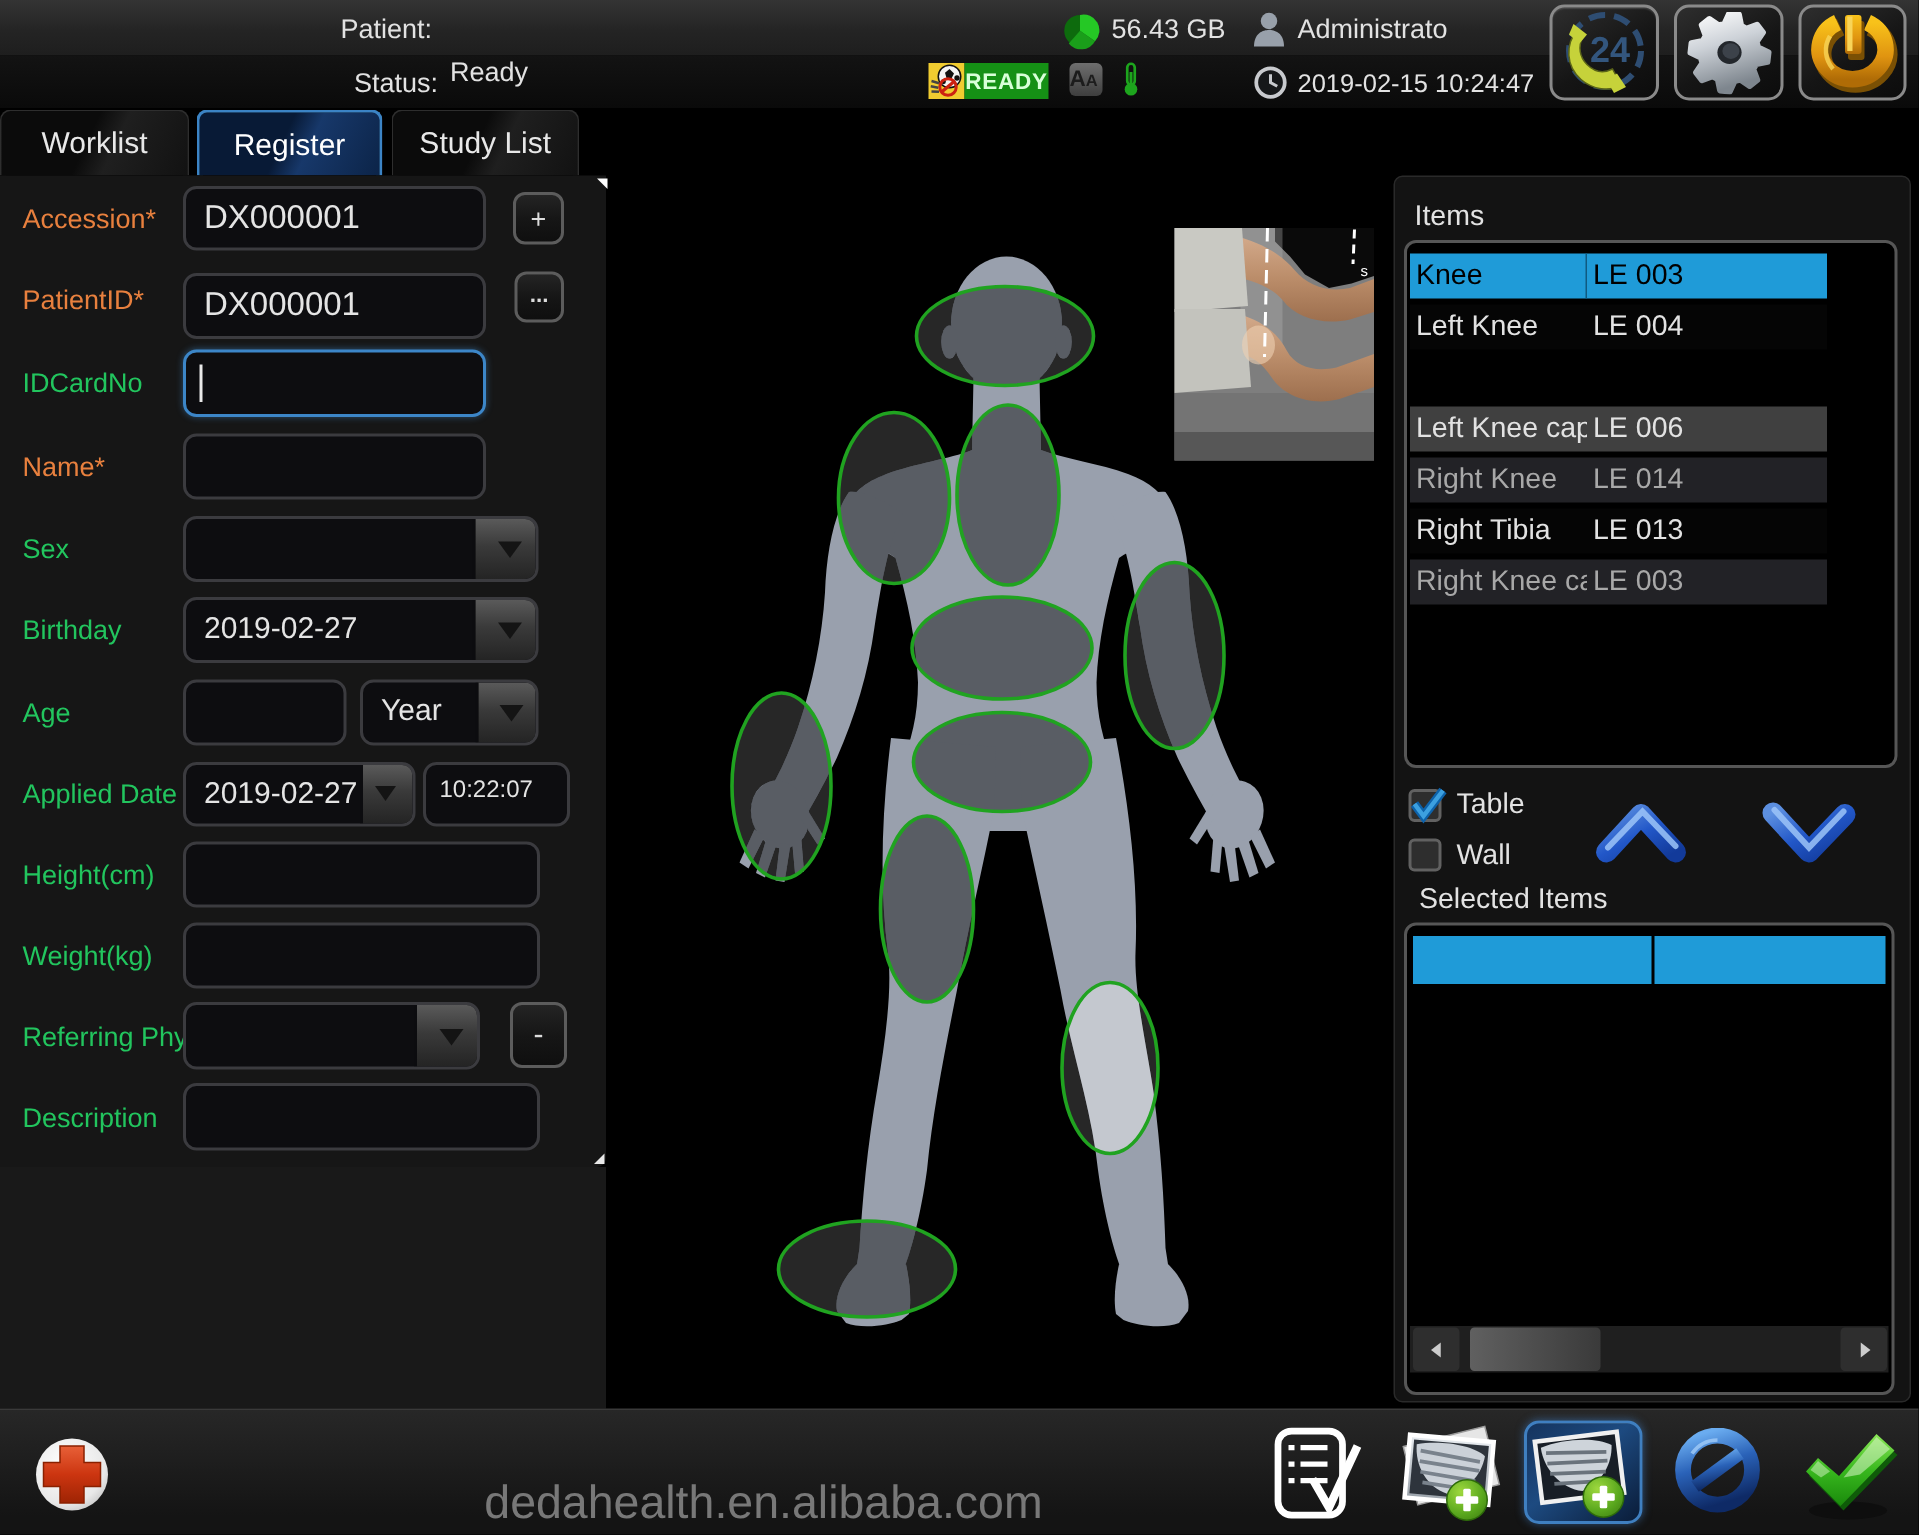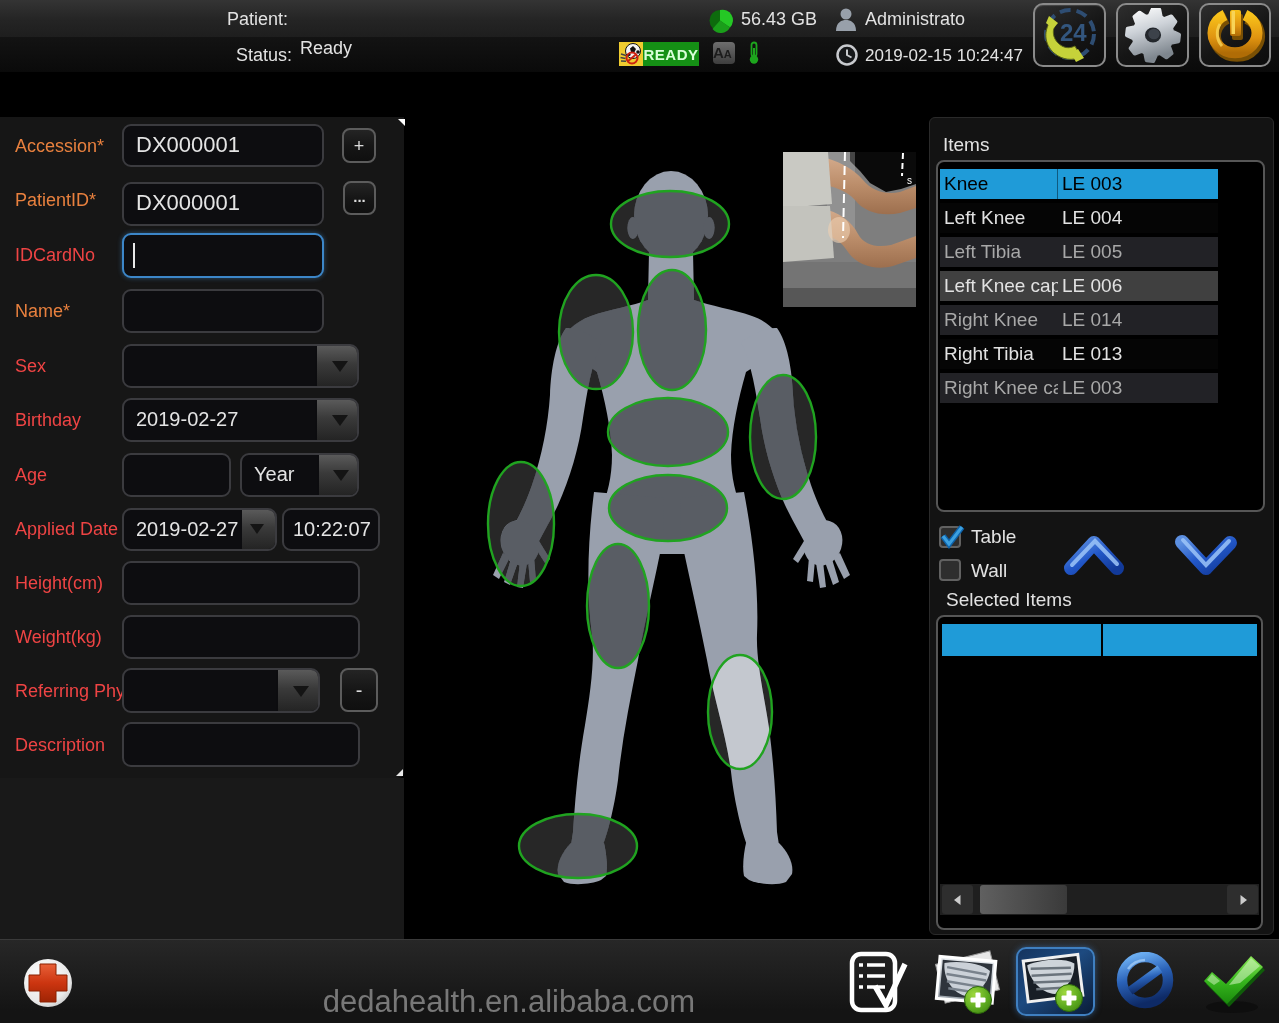--- a/index.html
+++ b/index.html
@@ -17,21 +17,21 @@
 #tabbar { left:0; top:73px; width:1279px; height:44px; background:#000; }
 .tab { position:absolute; top:0; height:44px; border-radius:7px 7px 0 0;
   background:linear-gradient(115deg,#0b0b0b 46%,#1f1f1f 60%,#121212);
   border:1px solid #2e2e2e; border-bottom:none;
   color:#e8e8e8; font-size:20px; text-align:center; line-height:44px; }
 #tab2 { background:linear-gradient(115deg,#081a36 46%,#17386a 60%,#0c2448);
   border:2px solid #3b83c4; border-bottom:none; color:#fff; }
 
 #formpanel { left:0; top:117px; width:404px; height:661px; background:#161616;
   border-radius:0 0 6px 0; }
-.flabel { position:absolute; left:15px; color:#ef4444; font-size:18px; }
+.flabel { position:absolute; left:15px; color:#22c55e; font-size:18px; }
 .forange { color:#e8803e; }
 .finput { position:absolute; background:#0d0d10; border:2px solid #3b3b3f;
   border-radius:9px; }
 .ftext { color:#e4e4e4; font-size:22px; padding:6px 0 0 12px; }
 .combo-arrow { position:absolute; border-radius:0 7px 7px 0;
   background:linear-gradient(#5a5a5a,#3a3a3a 45%,#242424);
   border-left:2px solid #0c0c0f; }
 .tri-down { position:absolute; width:0; height:0;
   border-left:8px solid transparent; border-right:8px solid transparent;
   border-top:11px solid #141414; }
@@ -70,20 +70,25 @@
   <div class="abs tlabel" style="left:741px; top:9px;">56.43 GB</div>
   <div class="abs tlabel" style="left:865px; top:9px;">Administrato</div>
   <div class="abs tlabel" style="left:865px; top:46px; font-size:17px;">2019-02-15 10:24:47</div>
 
   <div class="abs" style="left:619px; top:42px; width:24px; height:24px; background:#f0cc30;"></div>
   <div class="abs" style="left:643px; top:42px; width:56px; height:24px; background:#159015;
        color:#d8ffd8; font-size:15px; font-weight:bold; text-align:center; line-height:25px; letter-spacing:0.5px;">READY</div>
   <div class="abs" style="left:713px; top:42px; width:22px; height:22px; background:linear-gradient(#6e6e6e,#3e3e3e);
        border-radius:4px; color:#1c1c1c; font-size:15px; font-weight:bold; text-align:left; line-height:22px;">A<span style="font-size:11px;">A</span></div>
 
+  <div class="abs" id="tabbar">
+    <div class="tab" style="left:0; width:126px;">Worklist</div>
+    <div class="tab" id="tab2" style="left:131px; width:124px;">Register</div>
+    <div class="tab" style="left:261px; width:125px;">Study List</div>
+  </div>
 
   <div class="abs" id="formpanel"></div>
   <div class="flabel forange" style="top:136px;">Accession*</div>
   <div class="flabel forange" style="top:190px;">PatientID*</div>
   <div class="flabel" style="top:245px;">IDCardNo</div>
   <div class="flabel forange" style="top:301px;">Name*</div>
   <div class="flabel" style="top:356px;">Sex</div>
   <div class="flabel" style="top:410px;">Birthday</div>
   <div class="flabel" style="top:465px;">Age</div>
   <div class="flabel" style="top:519px;">Applied Date</div>
@@ -107,21 +112,21 @@
   <div class="tri-down" style="left:332px; top:415px;"></div>
 
   <div class="finput" style="left:122px; top:453px; width:109px; height:44px;"></div>
   <div class="finput ftext" style="left:240px; top:453px; width:119px; height:44px; font-size:20px; padding-top:8px;">Year</div>
   <div class="combo-arrow" style="left:317px; top:455px; width:40px; height:40px;"></div>
   <div class="tri-down" style="left:333px; top:470px;"></div>
 
   <div class="finput ftext" style="left:122px; top:508px; width:155px; height:43px; font-size:20px; padding-top:8px;">2019-02-27</div>
   <div class="combo-arrow" style="left:240px; top:510px; width:35px; height:39px;"></div>
   <div class="tri-down" style="left:250px; top:524px; border-left-width:7px; border-right-width:7px; border-top-width:10px;"></div>
-  <div class="finput ftext" style="left:282px; top:508px; width:98px; height:43px; font-size:20px; padding-top:8px; padding-left:9px;">10:22:07</div>
+  <div class="finput ftext" style="left:282px; top:508px; width:98px; height:43px; font-size:16px; padding-top:8px; padding-left:9px;">10:22:07</div>
 
   <div class="finput" style="left:122px; top:561px; width:238px; height:44px;"></div>
   <div class="finput" style="left:122px; top:615px; width:238px; height:44px;"></div>
 
   <div class="finput" style="left:122px; top:668px; width:198px; height:45px;"></div>
   <div class="combo-arrow" style="left:276px; top:670px; width:42px; height:41px;"></div>
   <div class="tri-down" style="left:293px; top:686px;"></div>
 
   <div class="finput" style="left:122px; top:722px; width:238px; height:45px;"></div>
 
@@ -348,24 +353,20 @@
   <div class="abs" id="itemsbox"></div>
 
   <div class="irow" style="top:169px; background:#1f9bd8; color:#000;">
       <span class="c1">Knee</span>
       <span class="c2">LE 003</span>
     </div>
   <div class="irow" style="top:203px; background:#050505; color:#e2e2e2;">
       <span class="c1">Left Knee</span>
       <span class="c2">LE 004</span>
     </div>
-  <div class="irow" style="top:237px; background:#222226; color:#a8a8a8;">
-      <span class="c1">Left Tibia</span>
-      <span class="c2">LE 005</span>
-    </div>
   <div class="irow" style="top:271px; background:#404040; color:#e2e2e2;">
       <span class="c1">Left Knee cap</span>
       <span class="c2">LE 006</span>
     </div>
   <div class="irow" style="top:305px; background:#222226; color:#a8a8a8;">
       <span class="c1">Right Knee</span>
       <span class="c2">LE 014</span>
     </div>
   <div class="irow" style="top:339px; background:#050505; color:#e2e2e2;">
       <span class="c1">Right Tibia</span>

